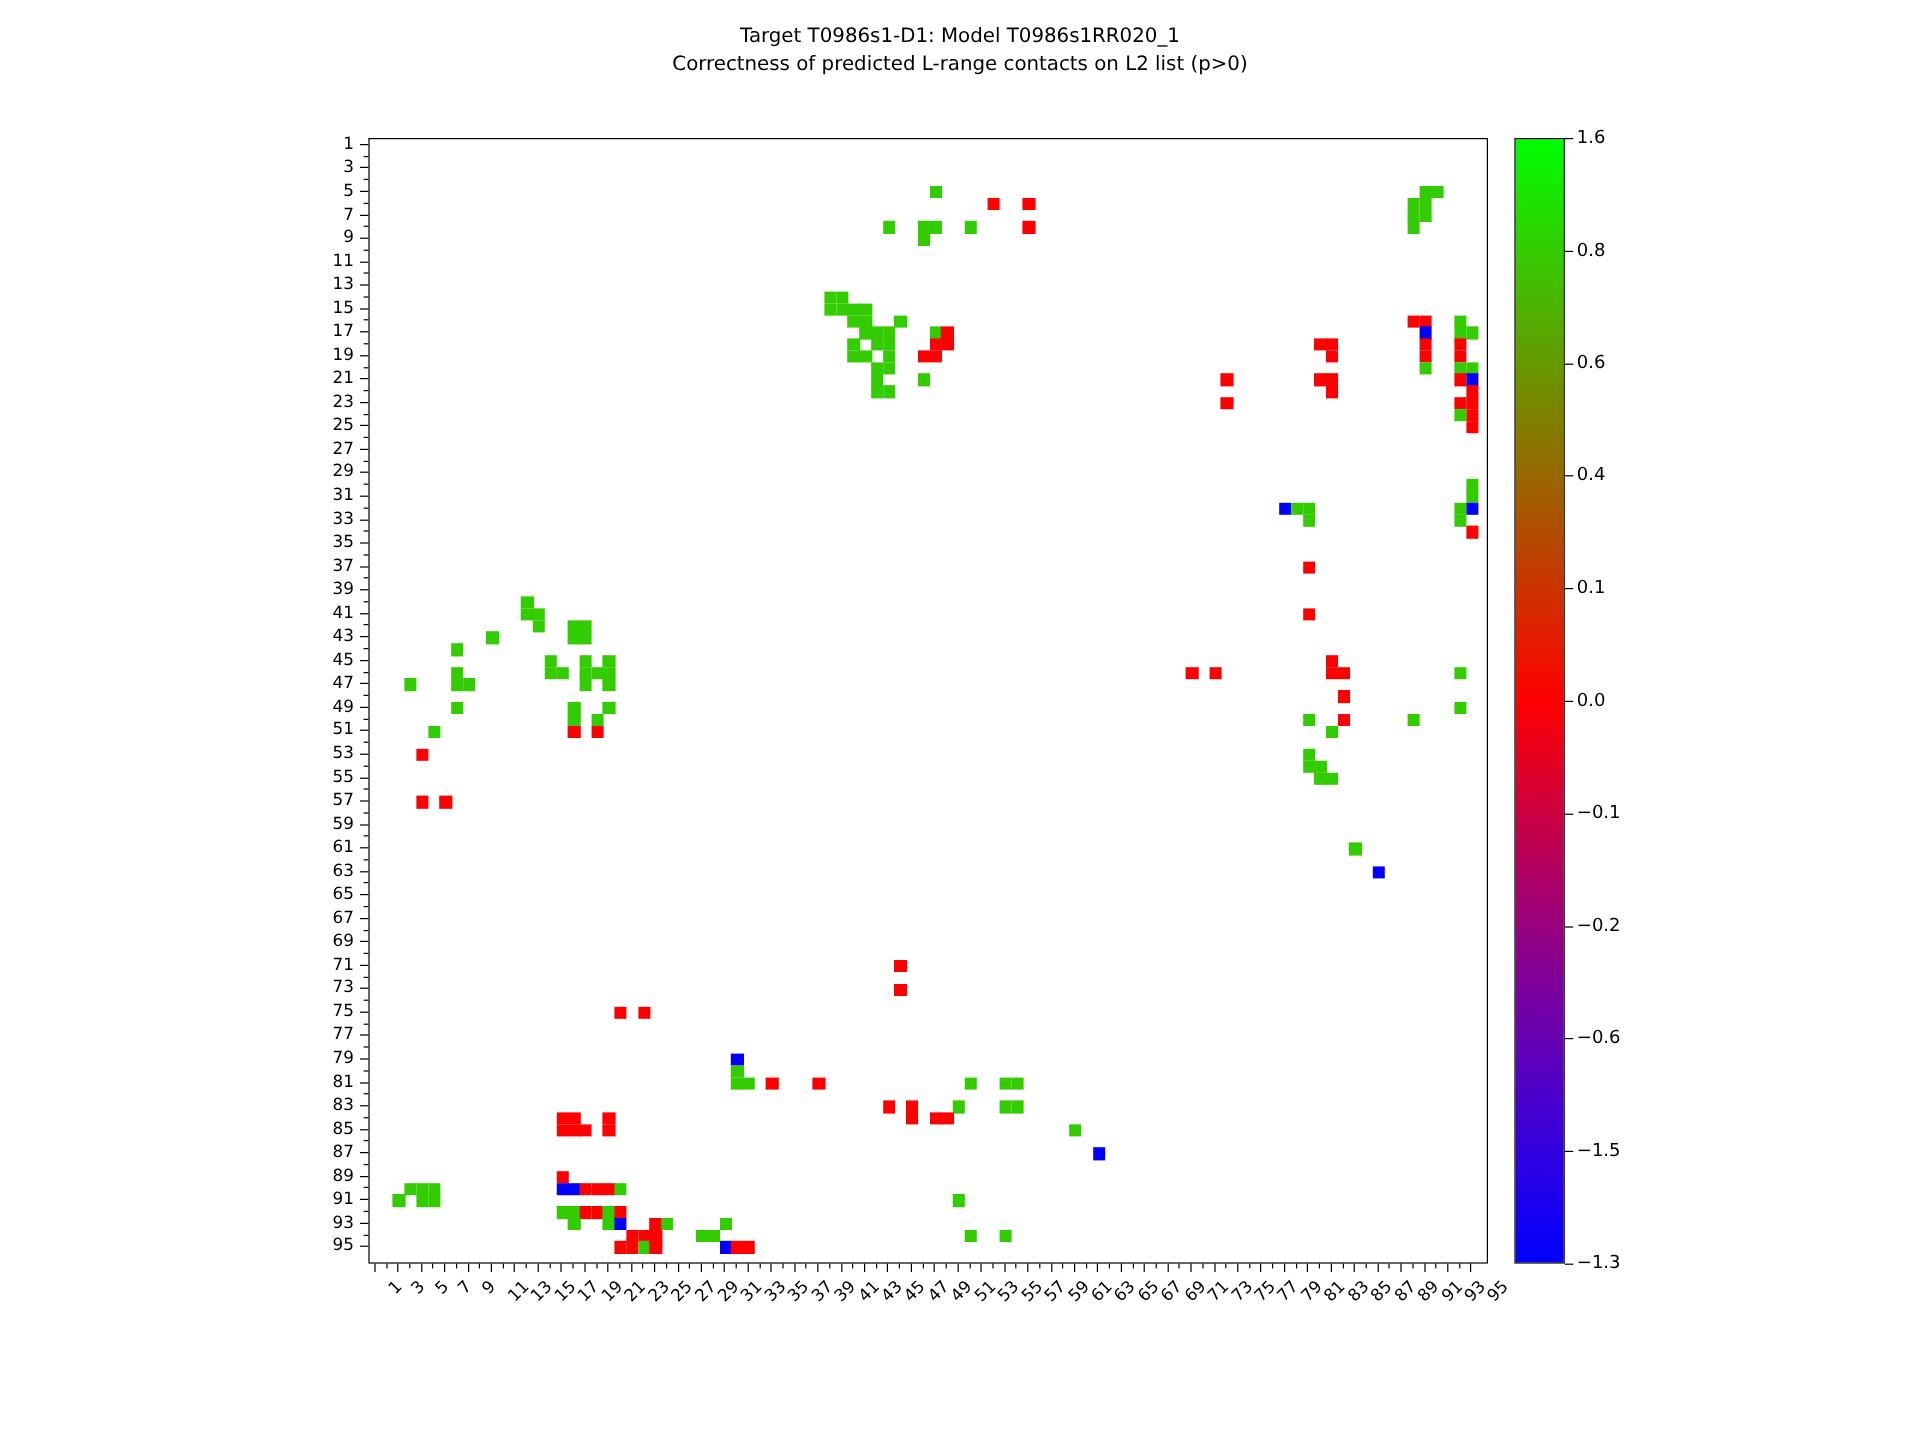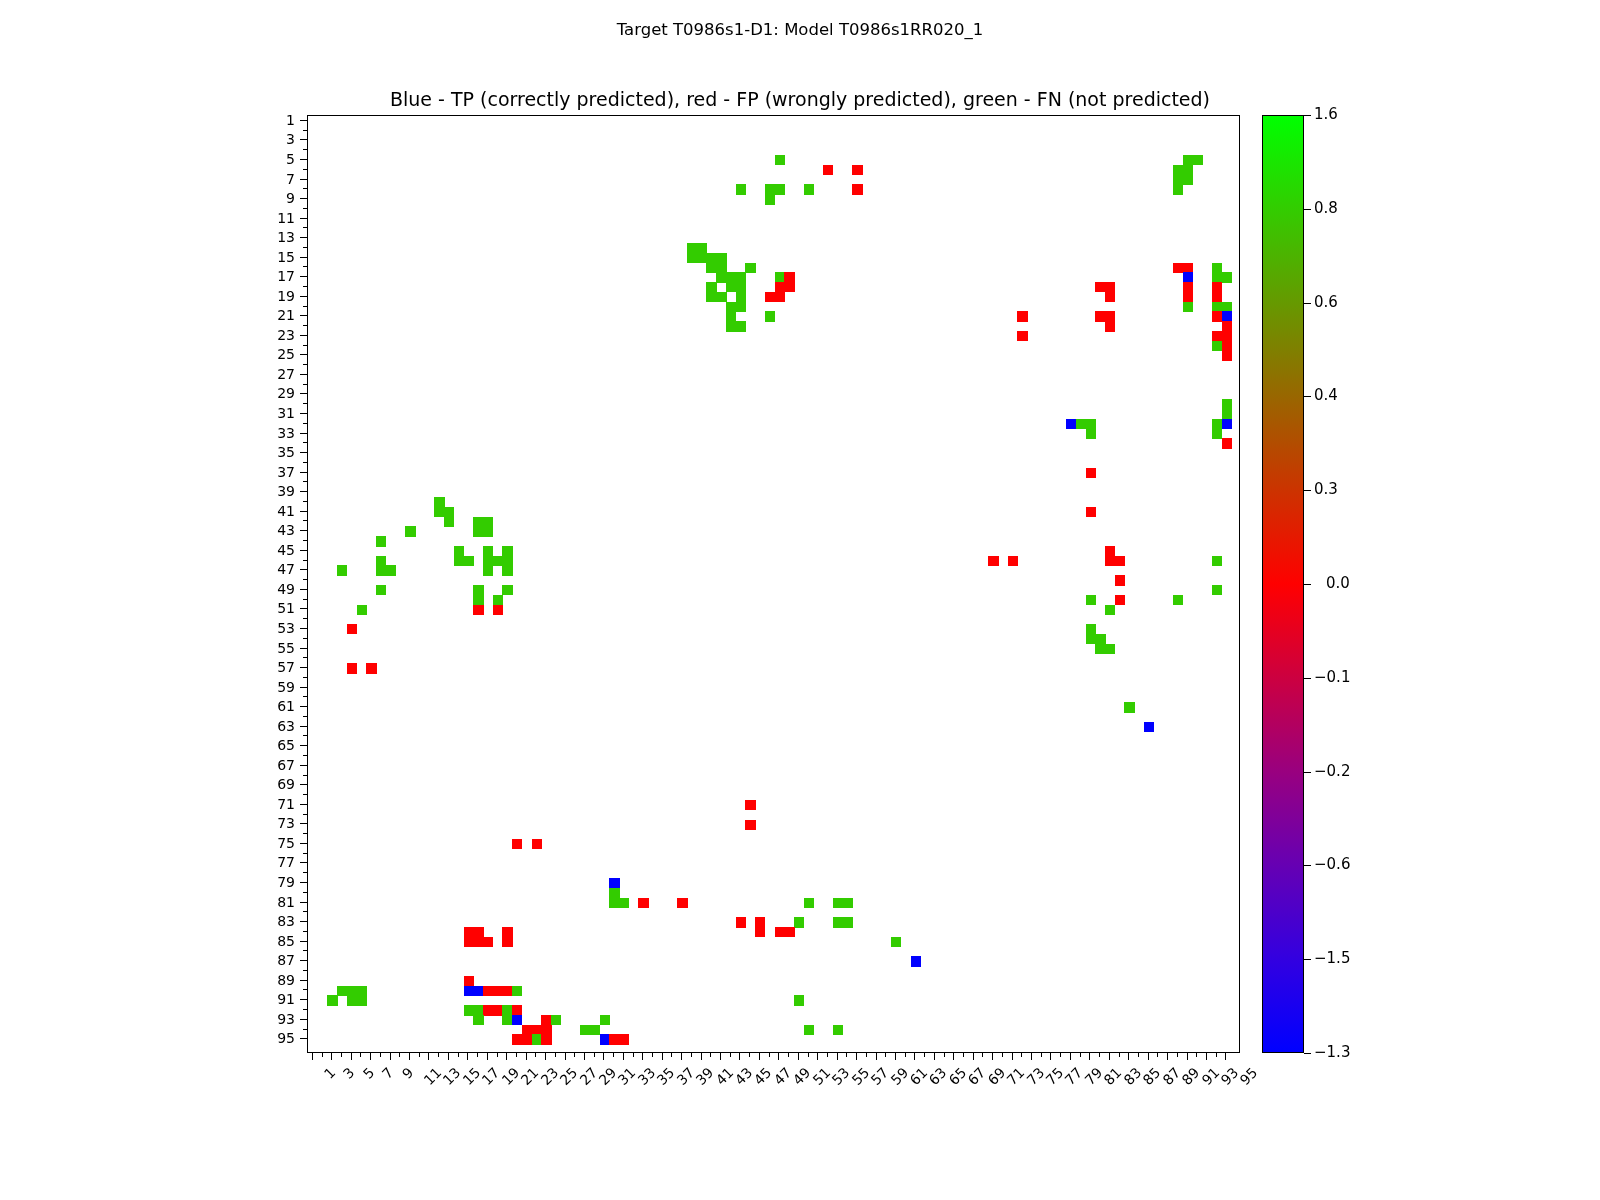--- a/index.html
+++ b/index.html
@@ -41,23 +41,23 @@
   .cbtick{position:absolute;left:100%;width:7px;height:1px;background:#000;}
   .cblab{position:absolute;left:1314px;font-size:15px;line-height:15px;color:#000;white-space:nowrap;}
 </style>
 </head>
 <body>
 
 <div id="root">
 
   <div class="title-block">
     <div class="title-line">Target T0986s1-D1: Model T0986s1RR020_1</div>
+    <div class="title-line">Correctness of predicted L-range contacts on L2 list (p&gt;0)</div>
   </div>
 
-  <div class="subtitle">Blue - TP (correctly predicted), red - FP (wrongly predicted), green - FN (not predicted)</div>
 
   <div id="plot-frame">
     <div id="cells">
         <div class="cell" style="left: 466.5px; top: 39.0833px; width: 10.3187px; height: 10.3708px; background: rgb(51, 204, 0);"></div>
         <div class="cell" style="left: 515.094px; top: 48.8542px; width: 10.3187px; height: 10.3708px; background: rgb(255, 0, 0);"></div>
         <div class="cell" style="left: 544.25px; top: 48.8542px; width: 10.3187px; height: 10.3708px; background: rgb(255, 0, 0);"></div>
         <div class="cell" style="left: 427.625px; top: 68.3958px; width: 10.3187px; height: 10.3708px; background: rgb(51, 204, 0);"></div>
         <div class="cell" style="left: 456.781px; top: 68.3958px; width: 10.3187px; height: 10.3708px; background: rgb(51, 204, 0);"></div>
         <div class="cell" style="left: 466.5px; top: 68.3958px; width: 10.3187px; height: 10.3708px; background: rgb(51, 204, 0);"></div>
         <div class="cell" style="left: 495.656px; top: 68.3958px; width: 10.3187px; height: 10.3708px; background: rgb(51, 204, 0);"></div>
@@ -563,23 +563,23 @@
   <div id="colorbar-labels">
       <div class="cbtick" style="position: absolute; left: 1304px; top: 115px; width: 7px; height: 1.2px; background: rgb(0, 0, 0);"></div>
       <div class="cblab" style="top: 107px;">1.6</div>
       <div class="cbtick" style="position: absolute; left: 1304px; top: 209px; width: 7px; height: 1.2px; background: rgb(0, 0, 0);"></div>
       <div class="cblab" style="top: 200.8px;">0.8</div>
       <div class="cbtick" style="position: absolute; left: 1304px; top: 303px; width: 7px; height: 1.2px; background: rgb(0, 0, 0);"></div>
       <div class="cblab" style="top: 294.6px;">0.6</div>
       <div class="cbtick" style="position: absolute; left: 1304px; top: 396px; width: 7px; height: 1.2px; background: rgb(0, 0, 0);"></div>
       <div class="cblab" style="top: 388.4px;">0.4</div>
       <div class="cbtick" style="position: absolute; left: 1304px; top: 490px; width: 7px; height: 1.2px; background: rgb(0, 0, 0);"></div>
-      <div class="cblab" style="top: 482.2px;">0.3</div>
+      <div class="cblab" style="top: 482.2px;">0.1</div>
       <div class="cbtick" style="position: absolute; left: 1304px; top: 584px; width: 7px; height: 1.2px; background: rgb(0, 0, 0);"></div>
-      <div class="cblab" style="top: 576px; margin-left: 12px;">0.0</div>
+      <div class="cblab" style="top: 576px;">0.0</div>
       <div class="cbtick" style="position: absolute; left: 1304px; top: 678px; width: 7px; height: 1.2px; background: rgb(0, 0, 0);"></div>
       <div class="cblab" style="top: 669.8px;">−0.1</div>
       <div class="cbtick" style="position: absolute; left: 1304px; top: 772px; width: 7px; height: 1.2px; background: rgb(0, 0, 0);"></div>
       <div class="cblab" style="top: 763.6px;">−0.2</div>
       <div class="cbtick" style="position: absolute; left: 1304px; top: 865px; width: 7px; height: 1.2px; background: rgb(0, 0, 0);"></div>
       <div class="cblab" style="top: 857.4px;">−0.6</div>
       <div class="cbtick" style="position: absolute; left: 1304px; top: 959px; width: 7px; height: 1.2px; background: rgb(0, 0, 0);"></div>
       <div class="cblab" style="top: 951.2px;">−1.5</div>
       <div class="cbtick" style="position: absolute; left: 1304px; top: 1053px; width: 7px; height: 1.2px; background: rgb(0, 0, 0);"></div>
       <div class="cblab" style="top: 1045px;">−1.3</div>

